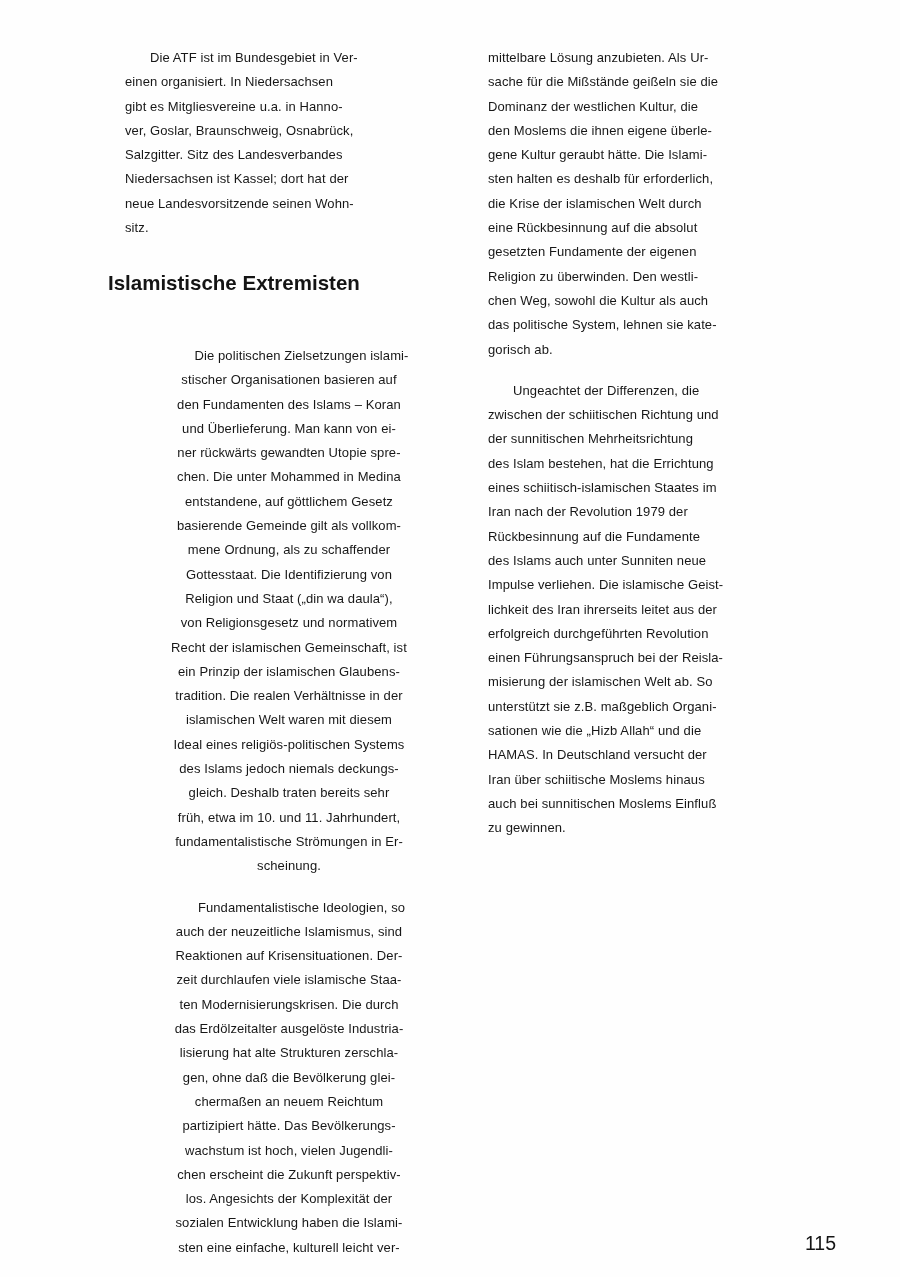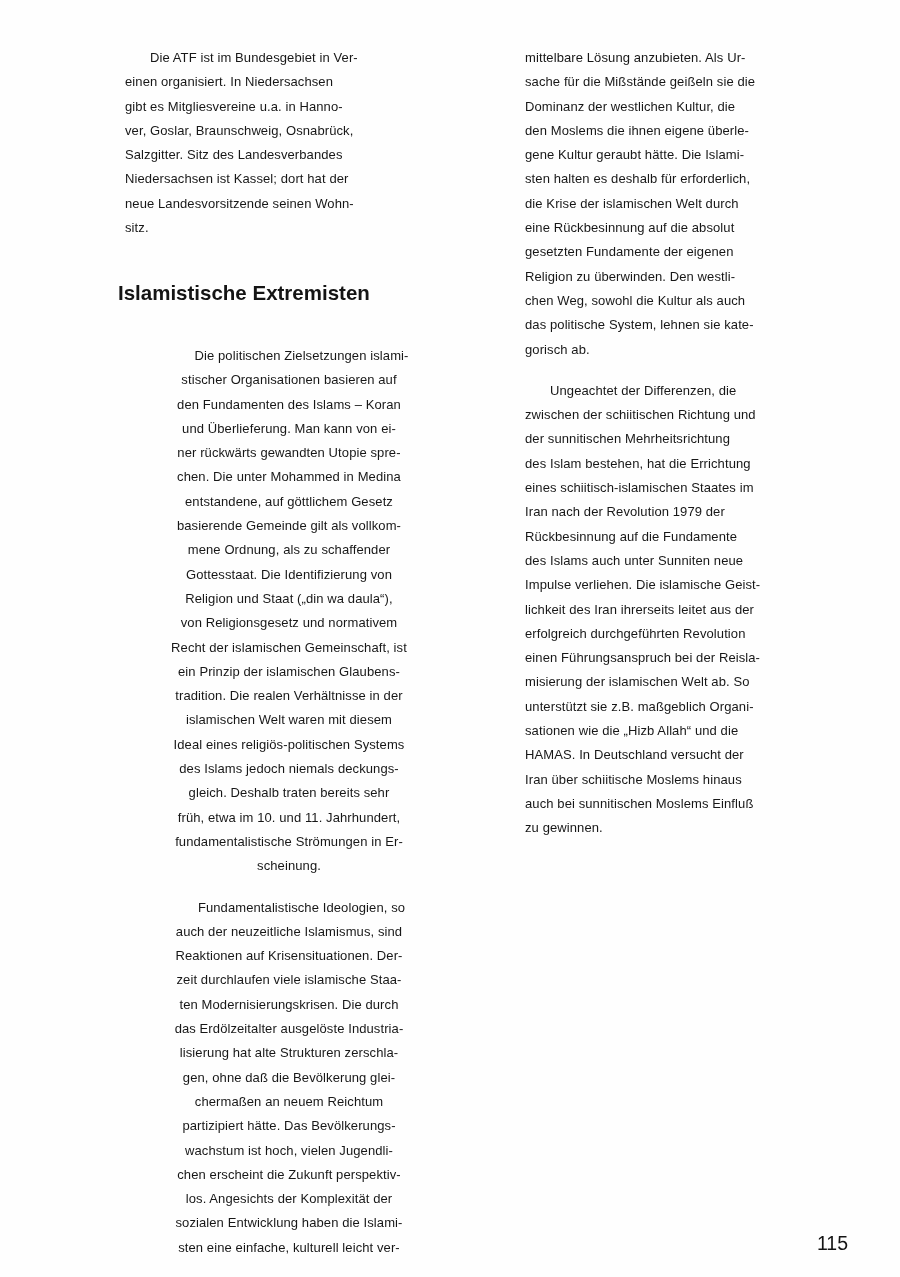--- a/index.html
+++ b/index.html
@@ -29,43 +29,43 @@
   .block-left-p1 {
     position: absolute;
     left: 108px;
     top: 29px;
     width: 362px;
   }
   .section-heading {
     position: absolute;
     left: 108px;
     top: 271px;
-    margin: 10px;
+    margin: 0;
     font-size: 20.5px;
     font-weight: 700;
     line-height: 24.3px;
     color: #141414;
   }
   .block-left-flow {
     position: absolute;
     left: 108px;
     top: 327px;
     width: 362px;
     text-align: center;
   }
   .block-right-flow {
     position: absolute;
-    left: 508px;
+    left: 471px;
     top: 29px;
     width: 362px;
   }
   .page-number {
     position: absolute;
     top: 1231px;
-    right: 52px;
+    right: 64px;
     font-size: 19.5px;
     line-height: 24px;
     color: #141414;
   }
 </style>
 </head>
 <body>
 
 <div class="page">
 

